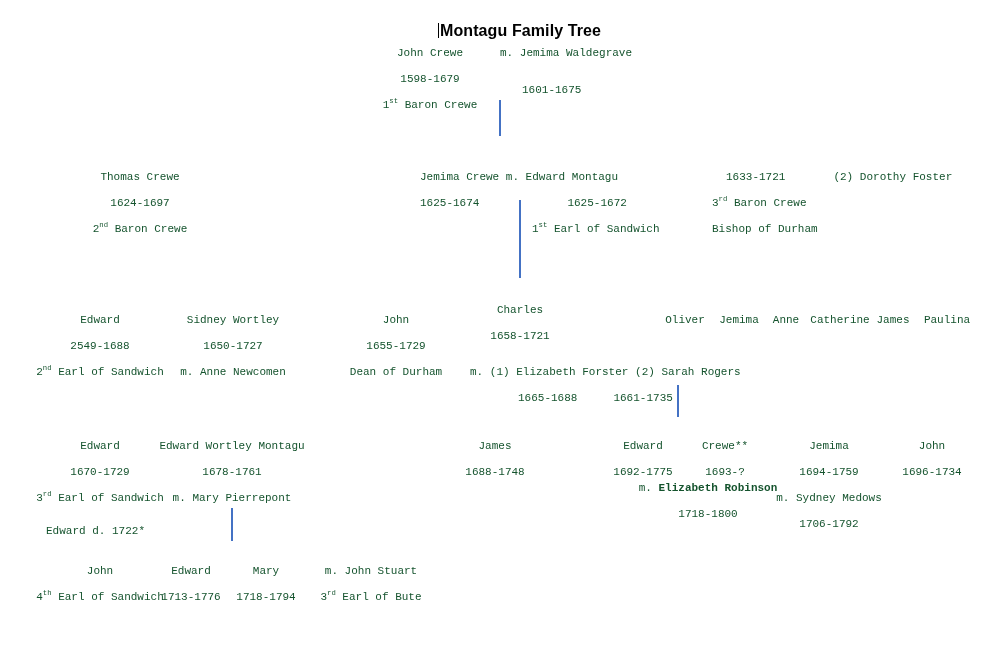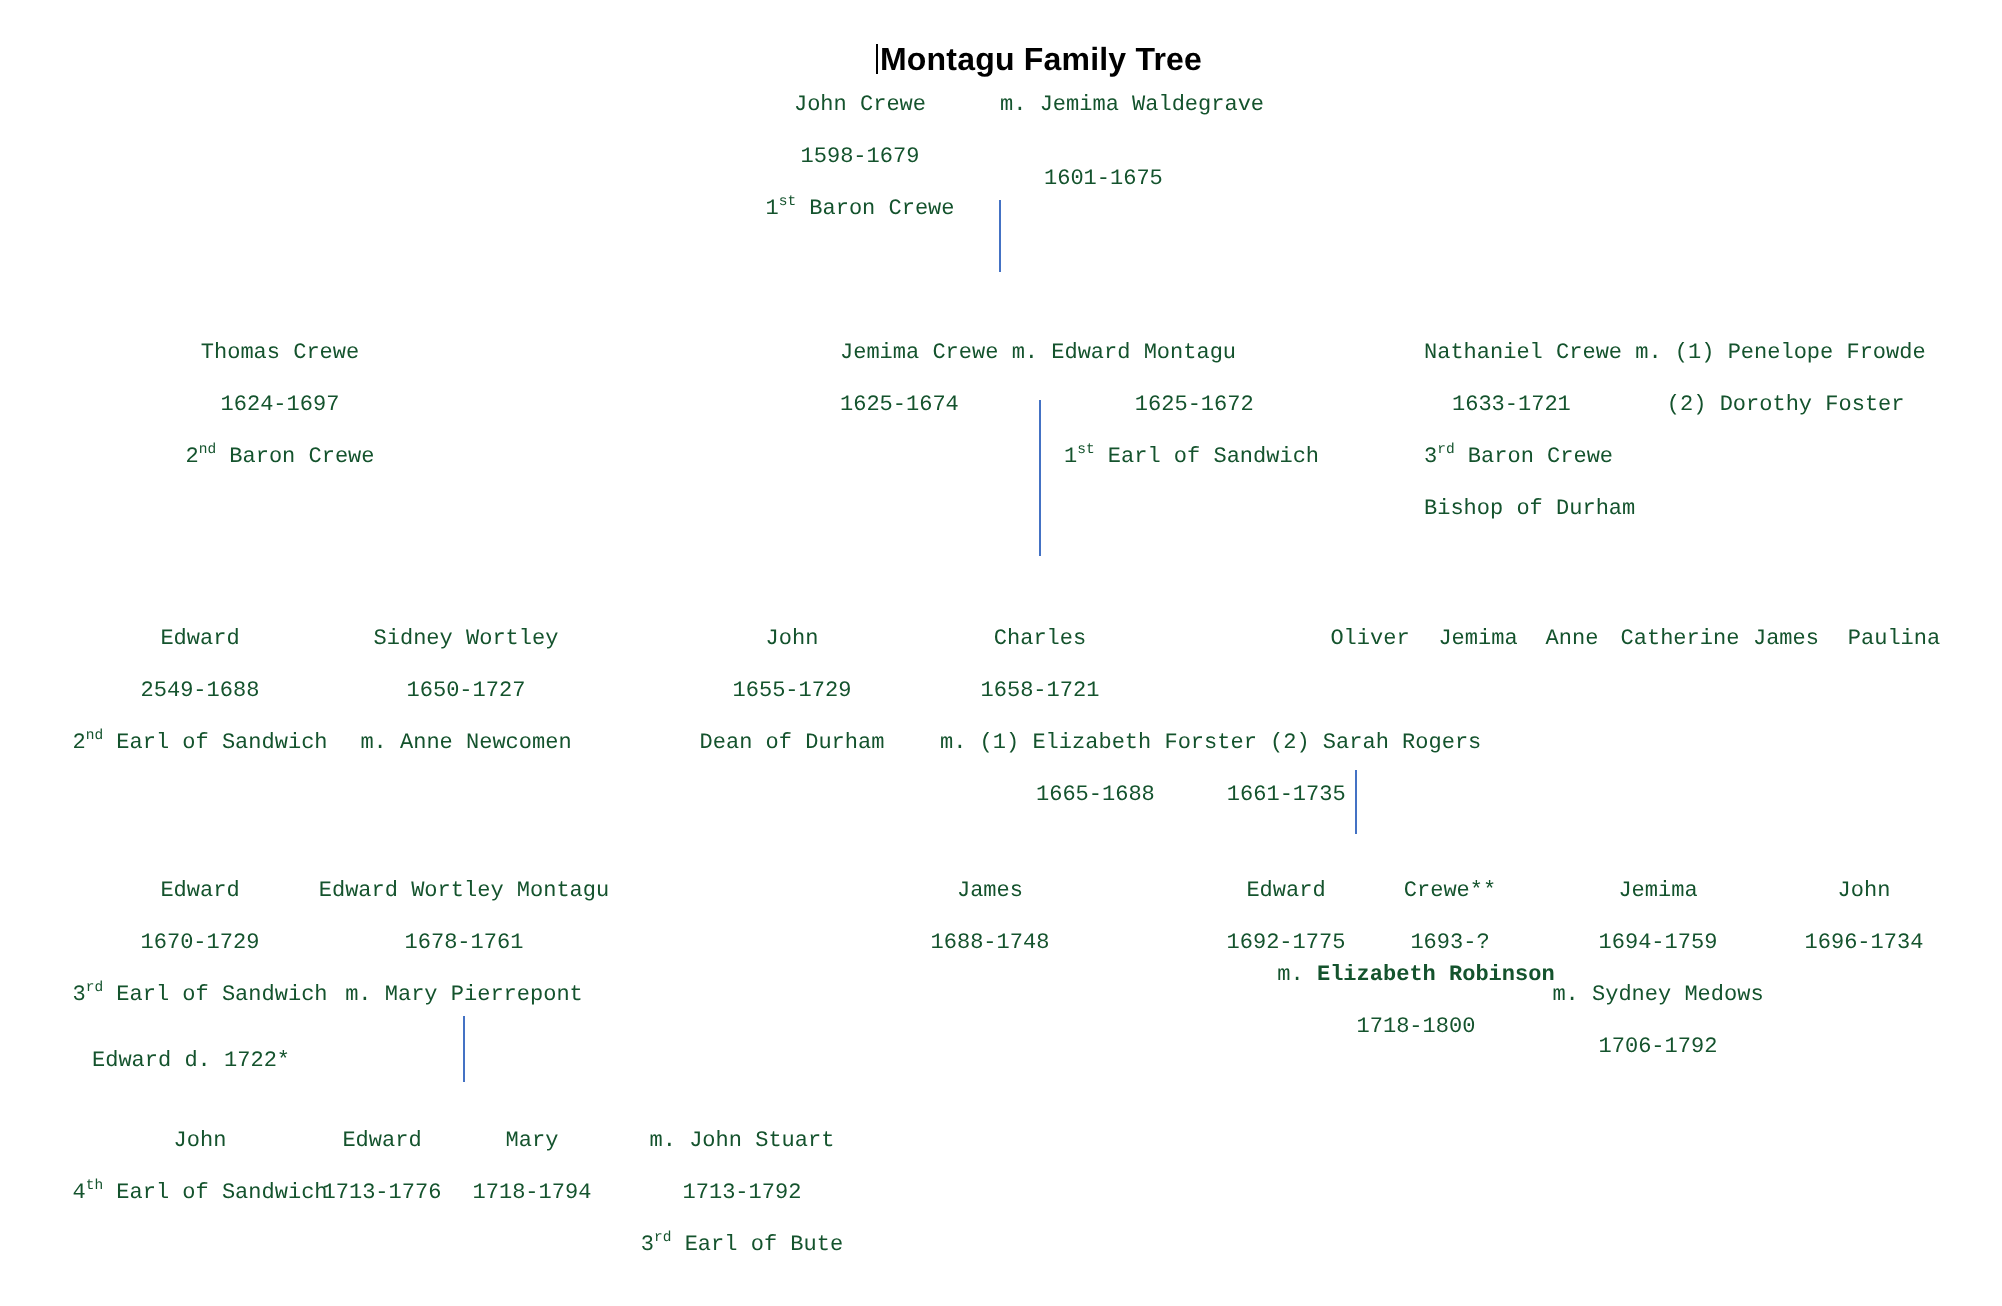--- a/index.html
+++ b/index.html
@@ -151,21 +151,20 @@
     <span class="ln"><span>2</span><sup>nd</sup><span> Baron Crewe</span></span>
   </div>
 
   <div class="node" style="left:420px; top:164px; width:270px; text-align:left;">
     <span class="ln left">Jemima Crewe m. Edward Montagu</span>
     <span class="ln left"><span>1625-1674</span><span style="display:inline-block;width:88px;"></span><span>1625-1672</span></span>
     <span class="ln left" style="padding-left:112px;"><span>1</span><sup>st</sup><span> Earl of Sandwich</span></span>
   </div>
 
   <div class="node" style="left:712px; top:164px; width:290px; text-align:left;">
-    <span class="ln left">Nathaniel Crewe m. (1) Penelope Frowde</span>
     <span class="ln left"><span style="display:inline-block;width:14px;"></span><span>1633-1721</span><span style="display:inline-block;width:48px;"></span><span>(2) Dorothy Foster</span></span>
     <span class="ln left"><span>3</span><sup>rd</sup><span> Baron Crewe</span></span>
     <span class="ln left">Bishop of Durham</span>
   </div>
 
   <div class="node" style="left:12px; top:307px; width:176px;">
     <span class="ln">Edward</span>
     <span class="ln">2549-1688</span>
     <span class="ln"><span>2</span><sup>nd</sup><span> Earl of Sandwich</span></span>
   </div>
@@ -175,21 +174,21 @@
     <span class="ln">1650-1727</span>
     <span class="ln">m. Anne Newcomen</span>
   </div>
 
   <div class="node" style="left:326px; top:307px; width:140px;">
     <span class="ln">John</span>
     <span class="ln">1655-1729</span>
     <span class="ln">Dean of Durham</span>
   </div>
 
-  <div class="node" style="left:470px; top:307px; width:100px;">
+  <div class="node" style="left:470px; top:297px; width:100px;">
     <span class="ln">Charles</span>
     <span class="ln">1658-1721</span>
   </div>
   <div class="node" style="left:470px; top:359px; width:260px; text-align:left;">
     <span class="ln left">m. (1) Elizabeth Forster (2) Sarah Rogers</span>
     <span class="ln left"><span style="display:inline-block;width:48px;"></span><span>1665-1688</span><span style="display:inline-block;width:36px;"></span><span>1661-1735</span></span>
   </div>
 
   <div class="node" style="left:655px; top:307px; width:60px;">
     <span class="ln">Oliver</span>
@@ -266,17 +265,16 @@
     <span class="ln">1713-1776</span>
   </div>
 
   <div class="node" style="left:228px; top:558px; width:76px;">
     <span class="ln">Mary</span>
     <span class="ln">1718-1794</span>
   </div>
 
   <div class="node" style="left:298px; top:558px; width:146px;">
     <span class="ln">m. John Stuart</span>
-    <span class="ln">1713-1792</span>
     <span class="ln"><span>3</span><sup>rd</sup><span> Earl of Bute</span></span>
   </div>
 
 </div>
 
 </body></html>

